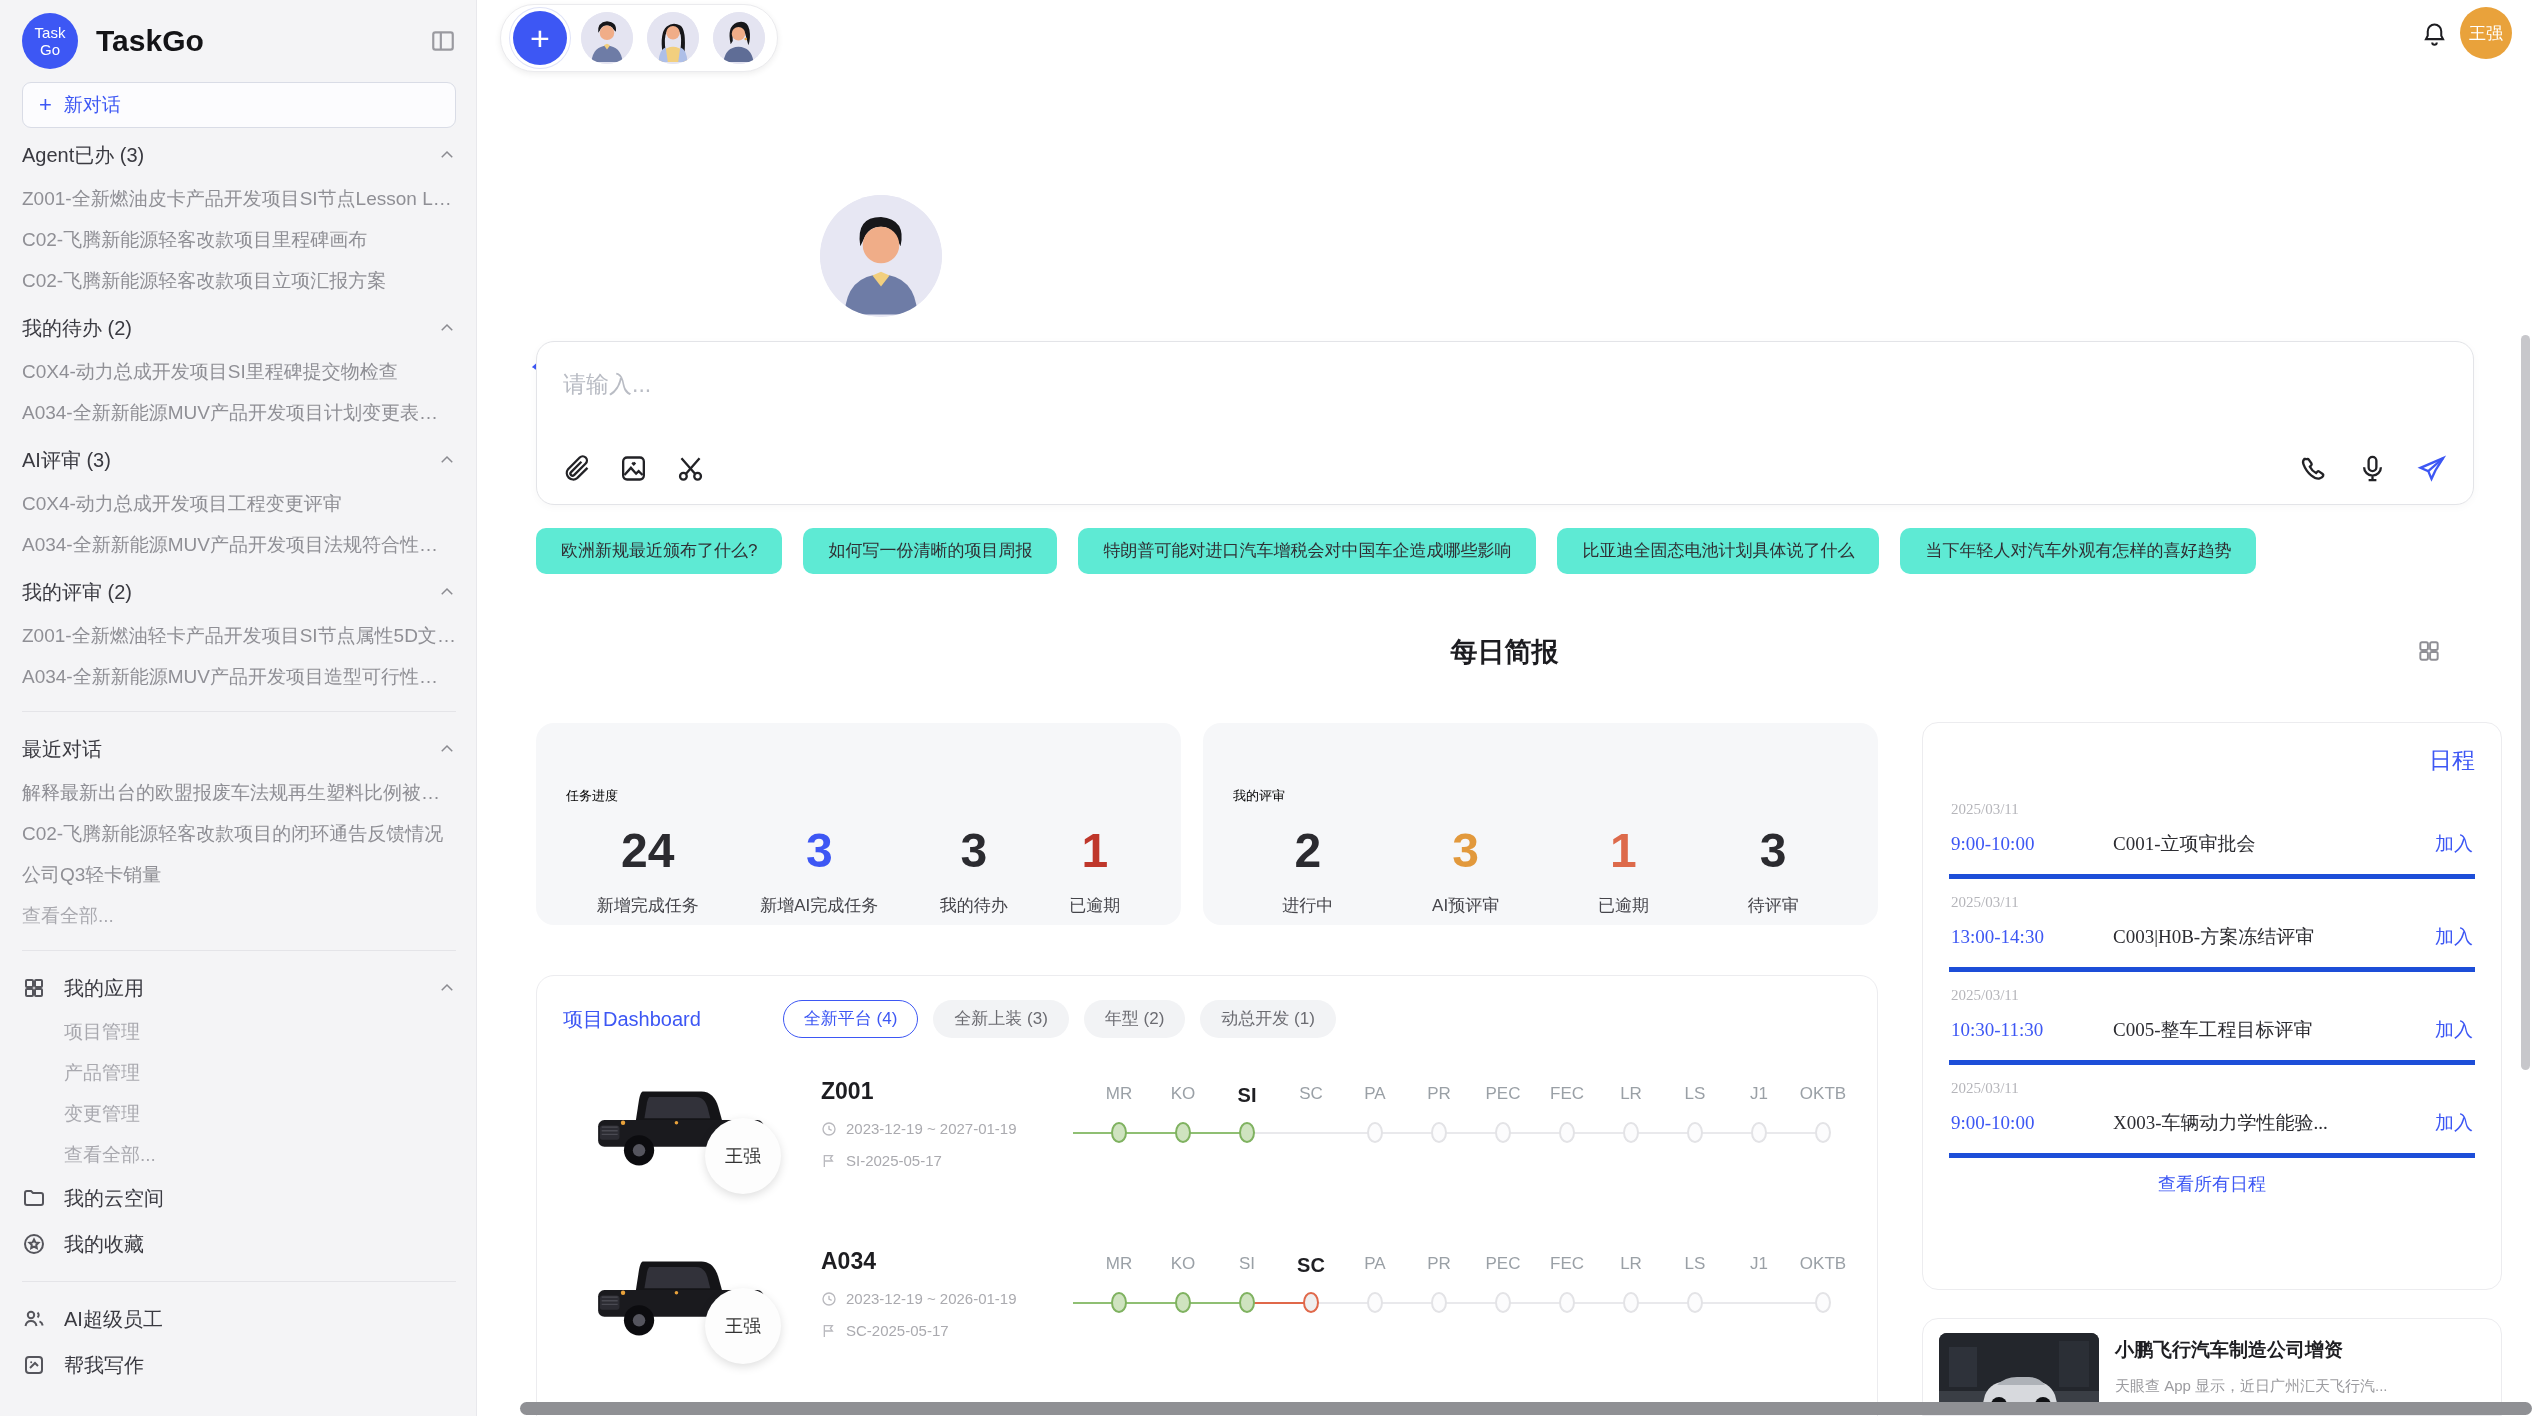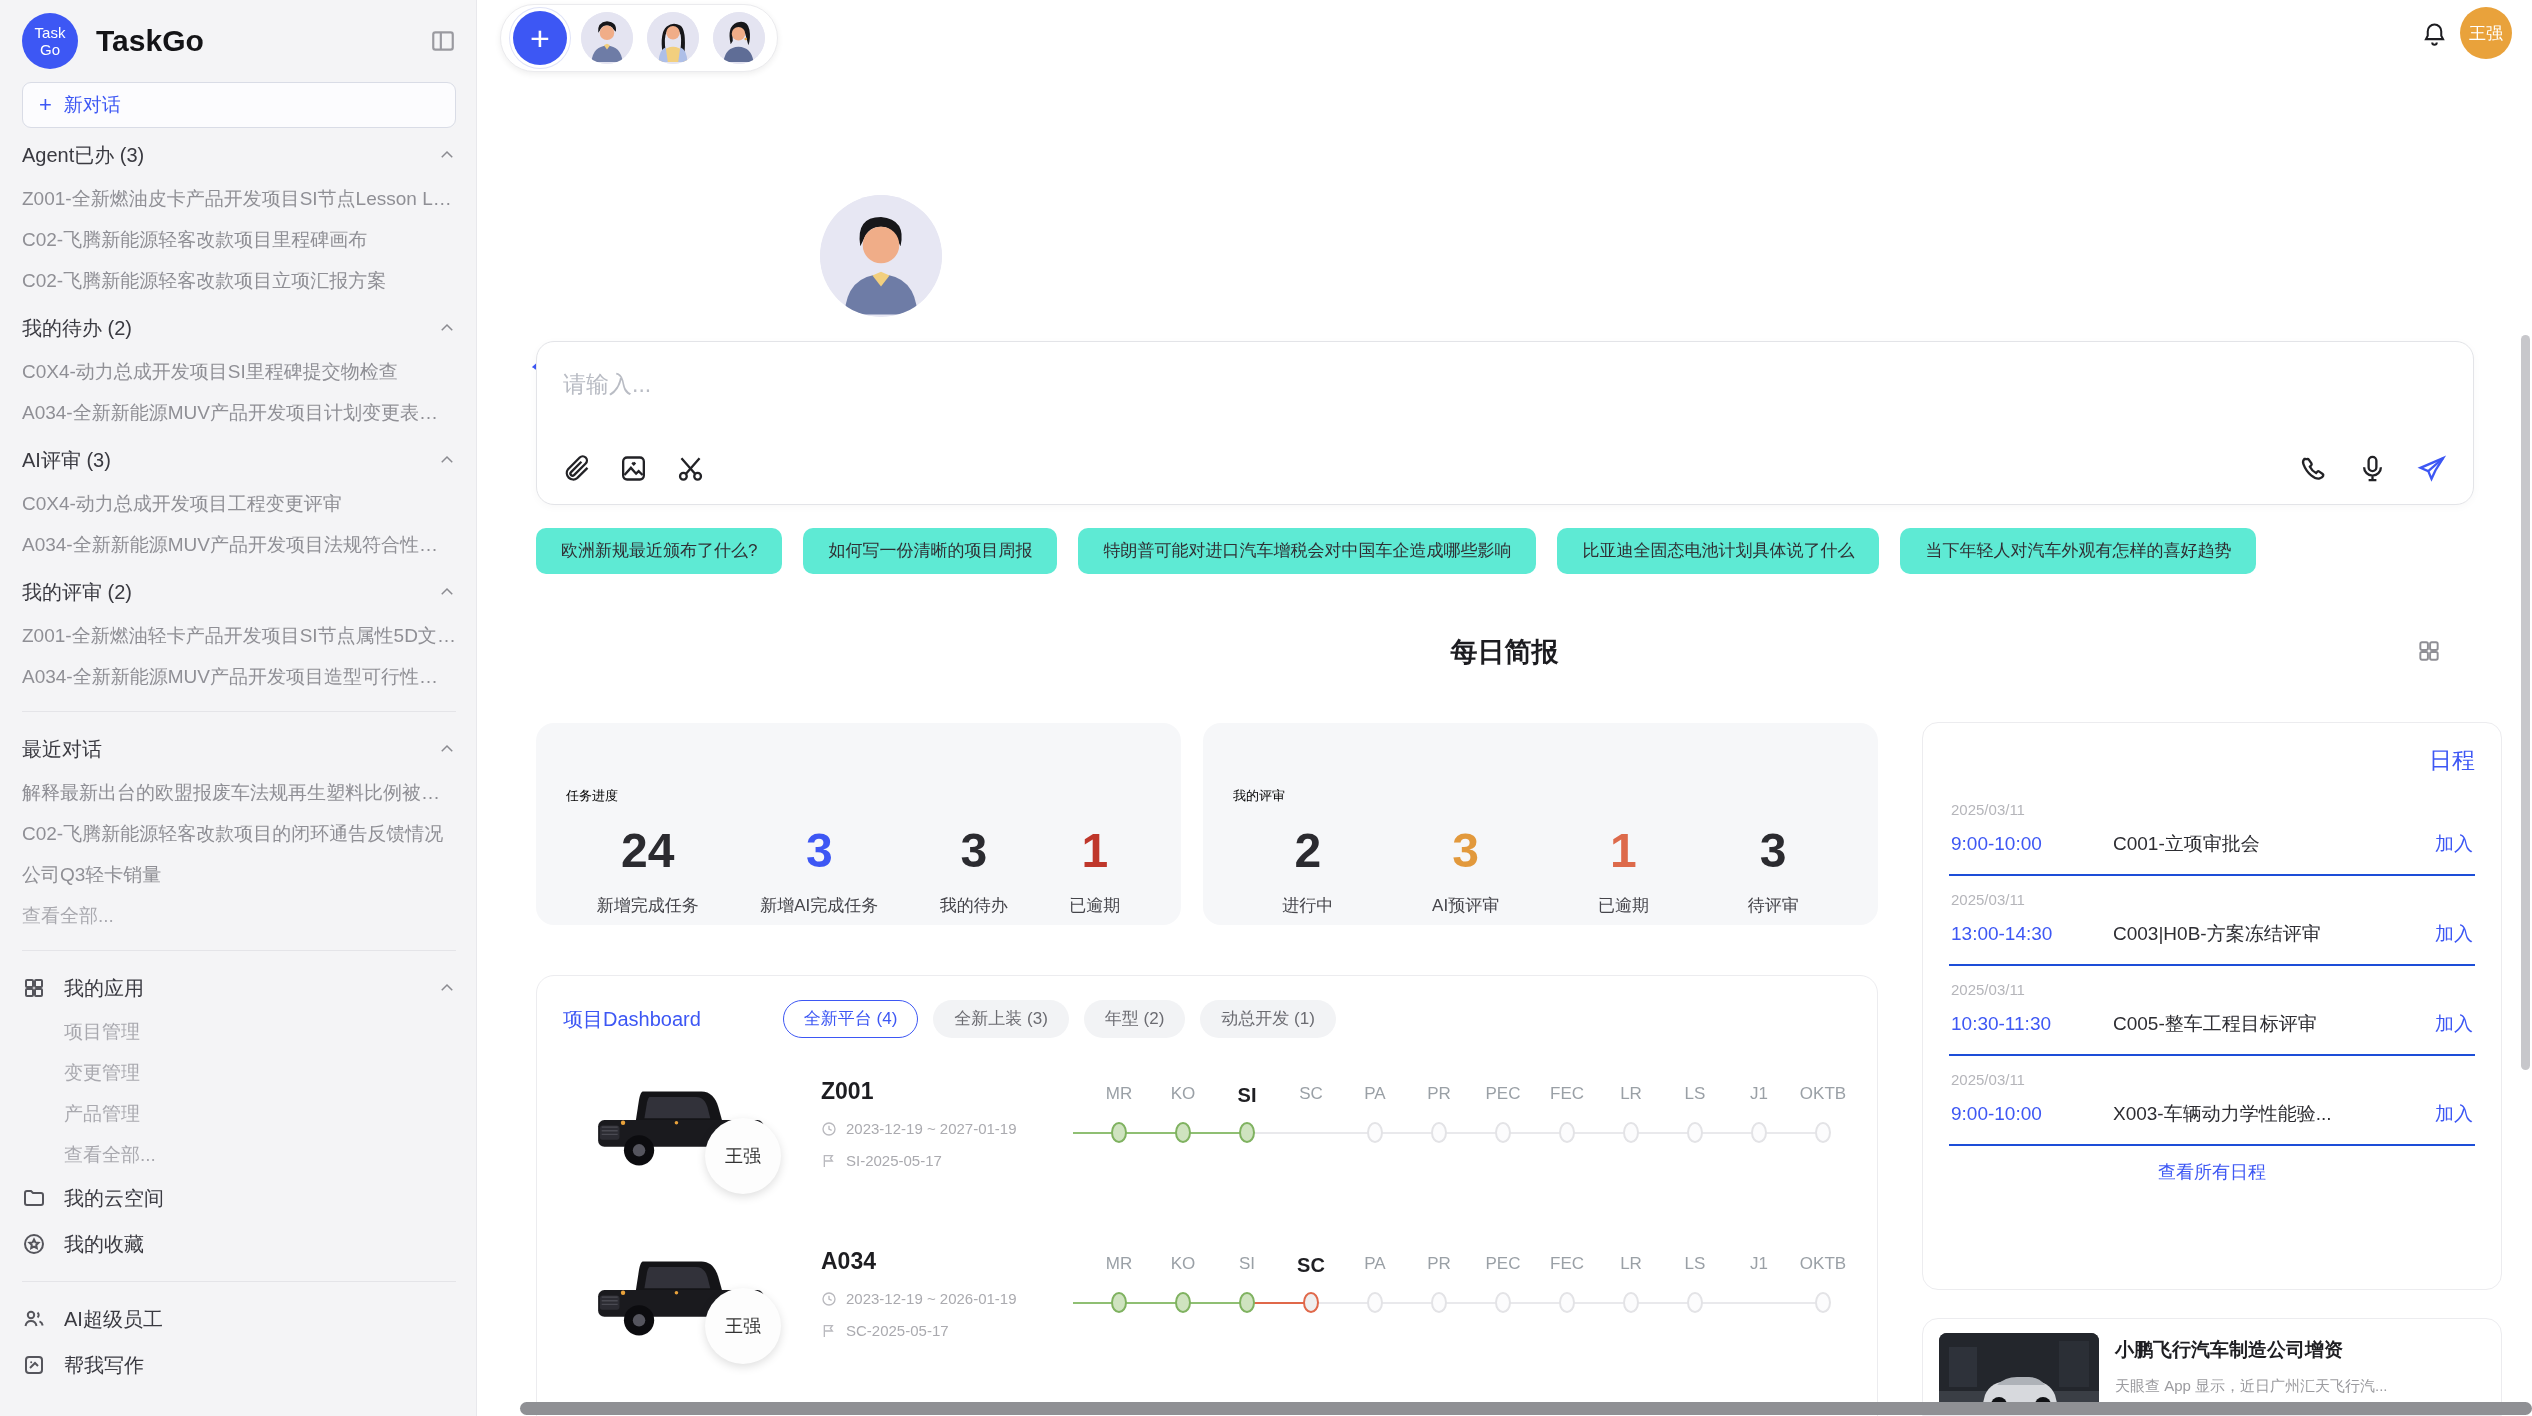--- a/index.html
+++ b/index.html
@@ -100,21 +100,21 @@
   .dots{position:relative;height:28px;margin-top:12px;}
   .seg{position:absolute;top:13px;height:2px;}
   .seg.g{background:#8fbf73;} .seg.gr{background:#e9e9ec;} .seg.o{background:#e0684a;}
   .d{position:absolute;top:3px;width:16px;height:21px;border-radius:50%;box-sizing:border-box;background:#fcfcfd;border:2px solid #e3e3e6;}
   .d.done{background:#cfe3c0;border-color:#7fb260;}
   .d.over{background:#efefef;border-color:#e0684a;}
   
   .sched{position:absolute;left:1445px;top:722px;width:580px;height:568px;background:#fff;
          border:1px solid #ececef;border-radius:16px;box-sizing:border-box;padding:22px 26px;overflow:hidden;}
   .sched-title{text-align:right;font-size:23px;color:#3d57f4;margin-bottom:10px;}
-  .sch-item{padding:15px 2px 17px;border-bottom:2px solid #1d4ed8;}
+  .sch-item{padding:15px 2px 17px;border-bottom:5px solid #1d4ed8;font-family:Liberation Serif, serif;}
   .sch-item:last-of-type{border-bottom:none;}
   .sch-date{font-size:15px;color:#b5b5ba;}
   .sch-main{display:flex;align-items:center;margin-top:13px;}
   .sch-time{width:162px;font-size:19px;color:#3d57f4;font-weight:500;}
   .sch-title{flex:1;font-size:19px;color:#2d2d32;white-space:nowrap;overflow:hidden;text-overflow:ellipsis;}
   .sch-join{font-size:19px;color:#3d57f4;margin-left:12px;}
   .sched-all{text-align:center;font-size:18px;color:#3d57f4;margin-top:14px;}
   
   .news{position:absolute;left:1445px;top:1318px;width:580px;height:98px;background:#fff;
         border:1px solid #ececef;border-radius:16px 16px 0 0;box-sizing:border-box;padding:14px 16px;
@@ -220,22 +220,22 @@
         </svg>
       </span>
     <span class="lbl">我的应用</span>
     <span class="chev">
         <svg viewBox="0 0 24 24" fill="none" stroke="currentColor" stroke-width="2">
           <polyline points="5 15 12 8 19 15"></polyline>
         </svg>
       </span>
   </div>
   <div class="side-item dim sub-item">项目管理</div>
+  <div class="side-item dim sub-item">产品管理</div>
   <div class="side-item dim sub-item">变更管理</div>
-  <div class="side-item dim sub-item">产品管理</div>
   <div class="side-item dim sub-item">查看全部...</div>
 
   <div class="iconrow">
     <span class="ic">
         <svg viewBox="0 0 24 24" fill="none" stroke="currentColor" stroke-width="2">
           <path d="M3 7a2 2 0 0 1 2-2h4l2 2h8a2 2 0 0 1 2 2v8a2 2 0 0 1-2 2H5a2 2 0 0 1-2-2z"></path>
         </svg>
       </span>
     <span class="lbl">我的云空间</span>
   </div>

